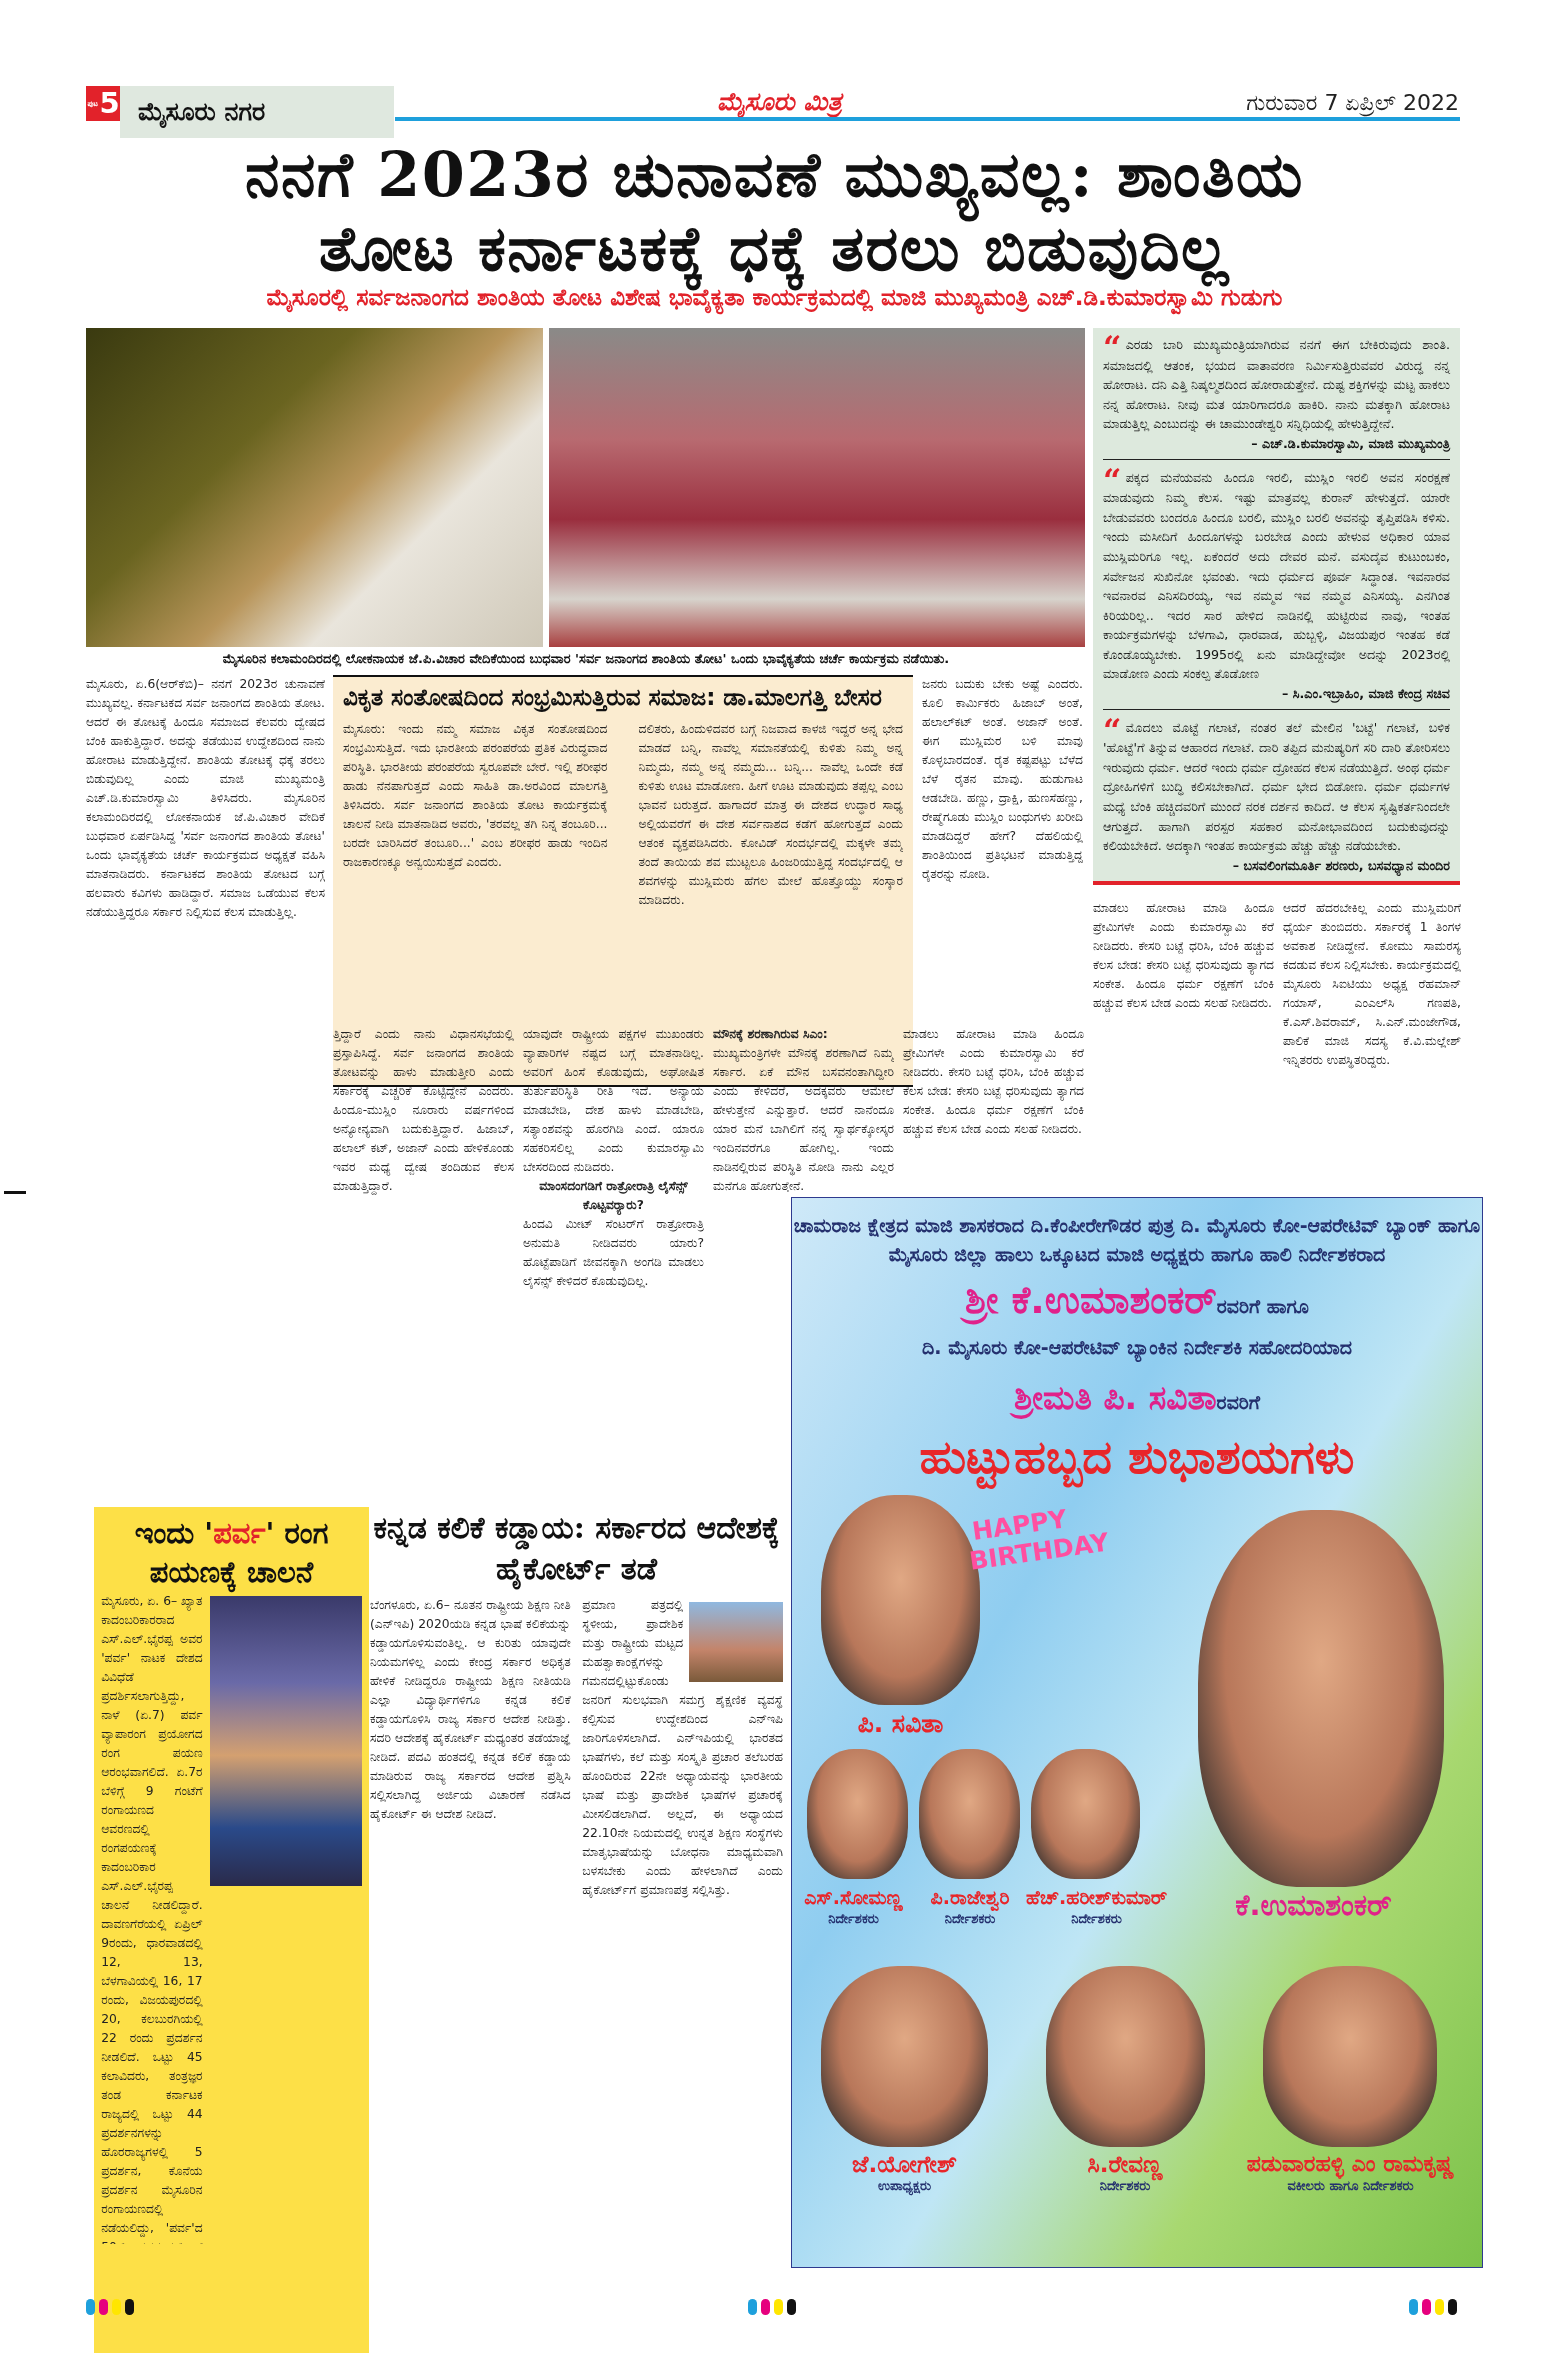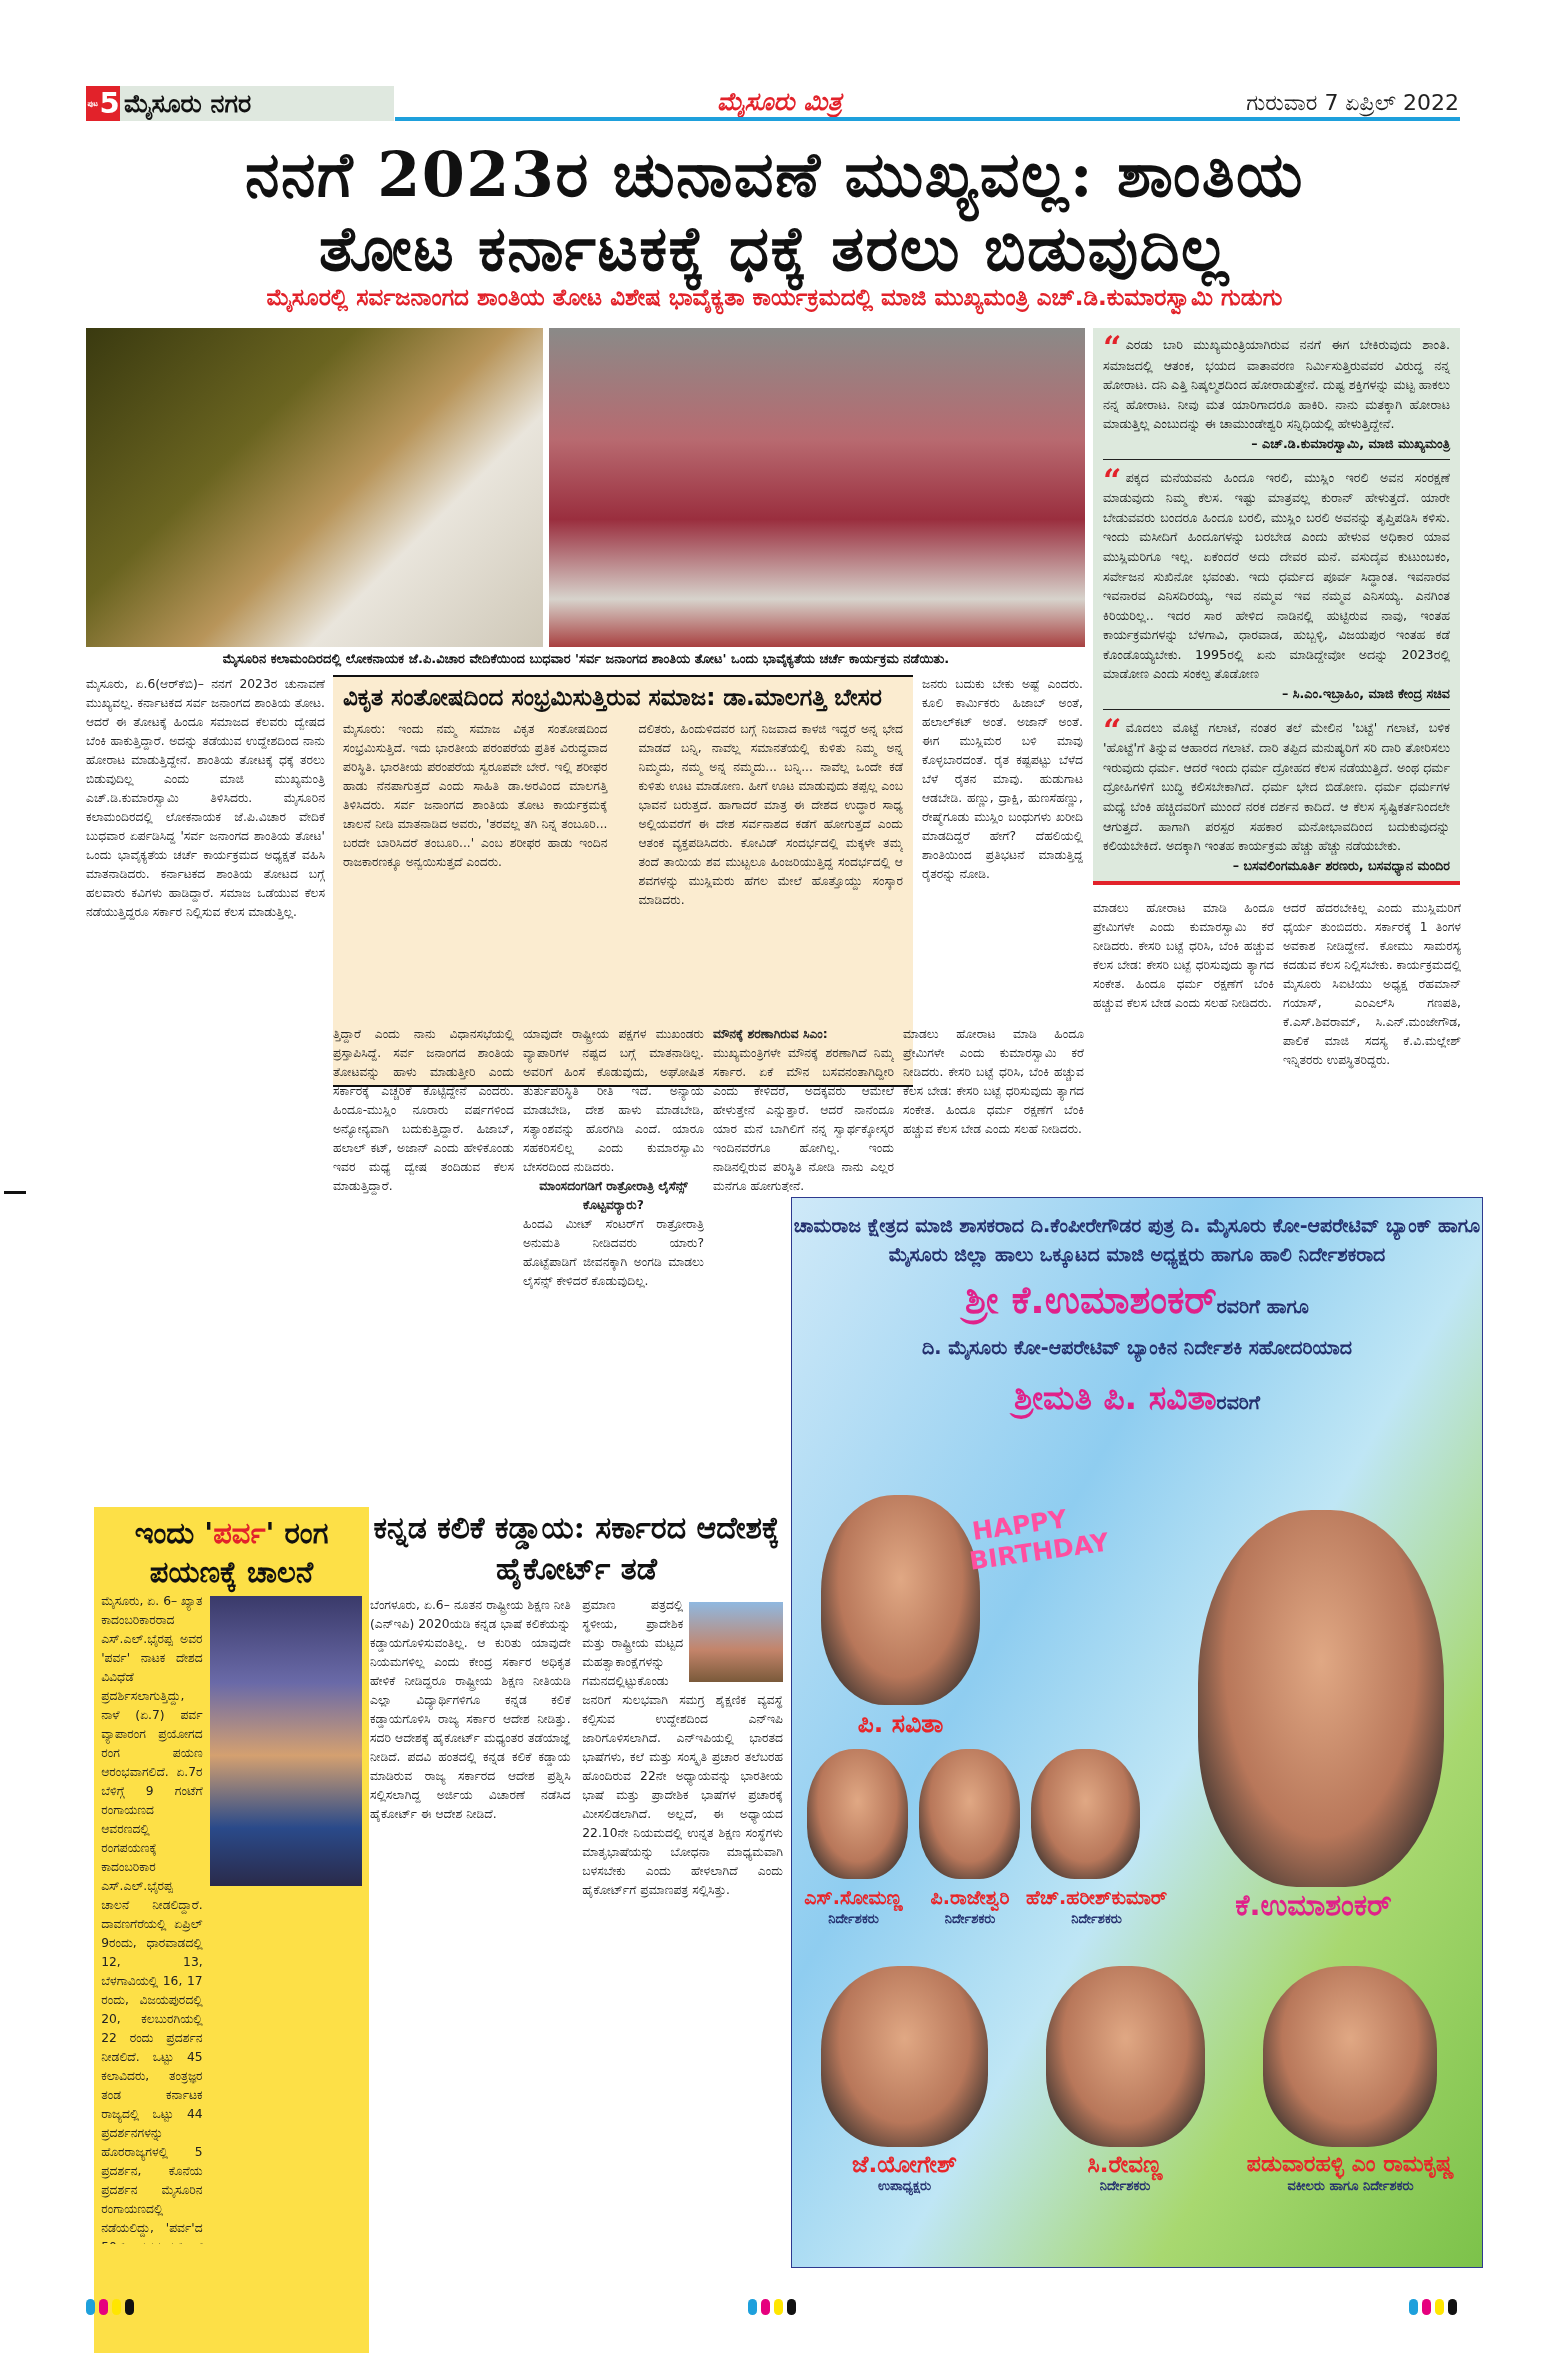--- a/index.html
+++ b/index.html
@@ -2,21 +2,21 @@
 <html style="font-size:11.6px"><head>
 <meta charset="utf-8">
 <style>
 *{box-sizing:border-box;margin:0;padding:0}
 html,body{width:1562px;height:2354px;background:#fff;overflow:hidden}
 body{position:relative;font-family:"DejaVu Sans","Liberation Sans",sans-serif;color:#111}
 .abs{position:absolute}
 .pagebox{left:86px;top:86px;width:35px;height:35px;background:#e2222a;color:#fff;display:flex;align-items:center;justify-content:center;gap:1.4px}
 .pagebox .pt{font-size:7.2px;font-weight:bold}
 .pagebox .pn{font-size:29px;font-weight:bold;line-height:1}
-.section{left:120px;top:86px;width:274px;height:35px;background:#dfe8df;font-size:25px;font-weight:bold;display:flex;align-items:center;padding-left:4px}
+.section{left:120px;top:86px;width:274px;height:52px;background:#dfe8df;font-size:25px;font-weight:bold;display:flex;align-items:center;padding-left:18px}
 .masthead{left:717px;top:87px;font-size:25px;font-weight:bold;color:#e2222a;font-style:italic}
 .dateline{right:103px;top:90px;font-size:22px;color:#222}
 .rule{left:395px;top:117px;width:1065px;height:4.3px;background:#1ea0dc}
 .headline{left:86px;top:138px;width:1377px;text-align:center;font-family:"DejaVu Serif",serif;font-weight:bold;font-size:62px;line-height:74px;letter-spacing:1.4px}
 .subhead{left:86px;top:284px;width:1377px;text-align:center;color:#e2222a;font-weight:bold;font-size:23px}
 .photo1{left:86px;top:328px;width:457px;height:319px;background:linear-gradient(135deg,#3a3a10 0%,#6a6420 35%,#b8955a 55%,#e9e5dc 70%,#cfc8b8 100%)}
 .photo2{left:549px;top:328px;width:536px;height:319px;background:linear-gradient(180deg,#8a8a88 0%,#b86a70 35%,#9a2e3e 60%,#d7d3cc 85%,#a84040 100%)}
 .caption{left:86px;top:651px;width:1000px;font-size:13px;text-align:center;font-weight:bold}
 .quotebox{left:1093px;top:328px;width:367px;height:557px;background:#dde9dd;border-bottom:4.3px solid #e2222a;padding:7.2px 10px;font-size:12.7px;line-height:19.6px;text-align:justify}
 .quotebox .q{margin-bottom:7.2px;padding-bottom:5.8px;border-bottom:1.4px solid #222}
@@ -132,20 +132,21 @@
       <span>ಪ್ರಮಾಣ ಪತ್ರದಲ್ಲಿ ಸ್ಥಳೀಯ, ಪ್ರಾದೇಶಿಕ ಮತ್ತು ರಾಷ್ಟ್ರೀಯ ಮಟ್ಟದ ಮಹತ್ವಾಕಾಂಕ್ಷೆಗಳನ್ನು ಗಮನದಲ್ಲಿಟ್ಟುಕೊಂಡು ಜನರಿಗೆ ಸುಲಭವಾಗಿ ಸಮಗ್ರ ಶೈಕ್ಷಣಿಕ ವ್ಯವಸ್ಥೆ ಕಲ್ಪಿಸುವ ಉದ್ದೇಶದಿಂದ ಎನ್‌ಇಪಿ ಜಾರಿಗೊಳಿಸಲಾಗಿದೆ. ಎನ್‌ಇಪಿಯಲ್ಲಿ ಭಾರತದ ಭಾಷೆಗಳು, ಕಲೆ ಮತ್ತು ಸಂಸ್ಕೃತಿ ಪ್ರಚಾರ ತಲೆಬರಹ ಹೊಂದಿರುವ 22ನೇ ಅಧ್ಯಾಯವನ್ನು ಭಾರತೀಯ ಭಾಷೆ ಮತ್ತು ಪ್ರಾದೇಶಿಕ ಭಾಷೆಗಳ ಪ್ರಚಾರಕ್ಕೆ ಮೀಸಲಿಡಲಾಗಿದೆ. ಅಲ್ಲದೆ, ಈ ಅಧ್ಯಾಯದ 22.10ನೇ ನಿಯಮದಲ್ಲಿ ಉನ್ನತ ಶಿಕ್ಷಣ ಸಂಸ್ಥೆಗಳು ಮಾತೃಭಾಷೆಯನ್ನು ಬೋಧನಾ ಮಾಧ್ಯಮವಾಗಿ ಬಳಸಬೇಕು ಎಂದು ಹೇಳಲಾಗಿದೆ ಎಂದು ಹೈಕೋರ್ಟ್‌ಗೆ ಪ್ರಮಾಣಪತ್ರ ಸಲ್ಲಿಸಿತ್ತು.</span>
     </div>
   </div>
 </div>
 
 <div class="abs ad">
   <div class="t1">ಚಾಮರಾಜ ಕ್ಷೇತ್ರದ ಮಾಜಿ ಶಾಸಕರಾದ ದಿ.ಕೆಂಪೀರೇಗೌಡರ ಪುತ್ರ ದಿ. ಮೈಸೂರು ಕೋ-ಆಪರೇಟಿವ್ ಬ್ಯಾಂಕ್ ಹಾಗೂ ಮೈಸೂರು ಜಿಲ್ಲಾ ಹಾಲು ಒಕ್ಕೂಟದ ಮಾಜಿ ಅಧ್ಯಕ್ಷರು ಹಾಗೂ ಹಾಲಿ ನಿರ್ದೇಶಕರಾದ</div>
   <div class="t2"><span>ಶ್ರೀ ಕೆ.ಉಮಾಶಂಕರ್</span><small>ರವರಿಗೆ ಹಾಗೂ</small></div>
   <div class="t3">ದಿ. ಮೈಸೂರು ಕೋ-ಆಪರೇಟಿವ್ ಬ್ಯಾಂಕಿನ ನಿರ್ದೇಶಕಿ ಸಹೋದರಿಯಾದ</div>
   <div class="t4"><span>ಶ್ರೀಮತಿ ಪಿ. ಸವಿತಾ</span><small>ರವರಿಗೆ</small></div>
+  <div class="t5">ಹುಟ್ಟುಹಬ್ಬದ ಶುಭಾಶಯಗಳು</div>
 
   <div class="face" style="left:29px;top:297px;width:159px;height:210px"></div>
   <div class="nm" style="left:14.5px;top:515px;width:188px;font-size:25px">ಪಿ. ಸವಿತಾ</div>
   <div class="hb">HAPPY BIRTHDAY</div>
   <div class="face" style="left:406px;top:312px;width:246px;height:377px"></div>
   <div class="nm pink" style="left:362px;top:696px;width:319px">ಕೆ.ಉಮಾಶಂಕರ್</div>
 
   <div class="face" style="left:14.5px;top:551px;width:101px;height:130px"></div>
   <div class="face" style="left:127px;top:551px;width:101px;height:130px"></div>
   <div class="face" style="left:239px;top:551px;width:109px;height:130px"></div>

